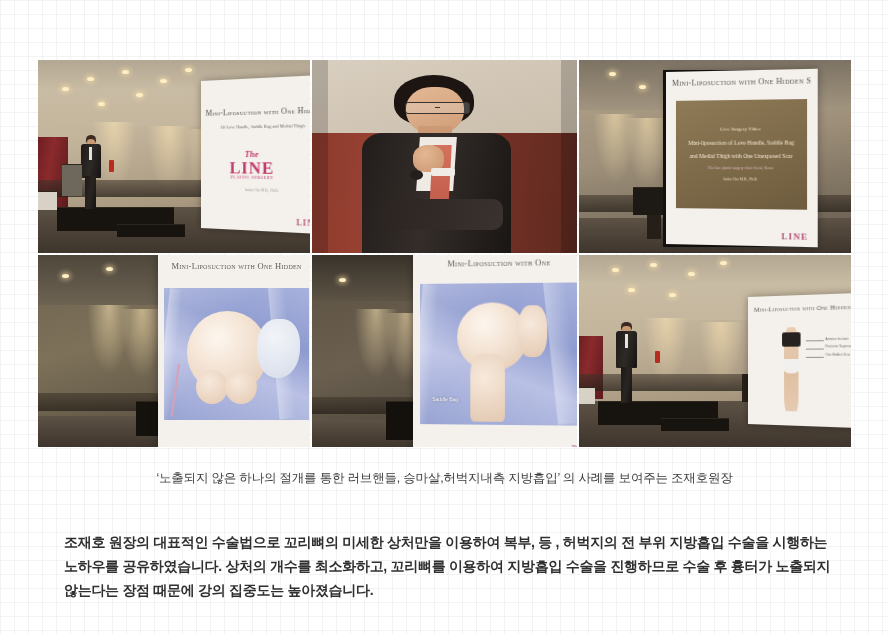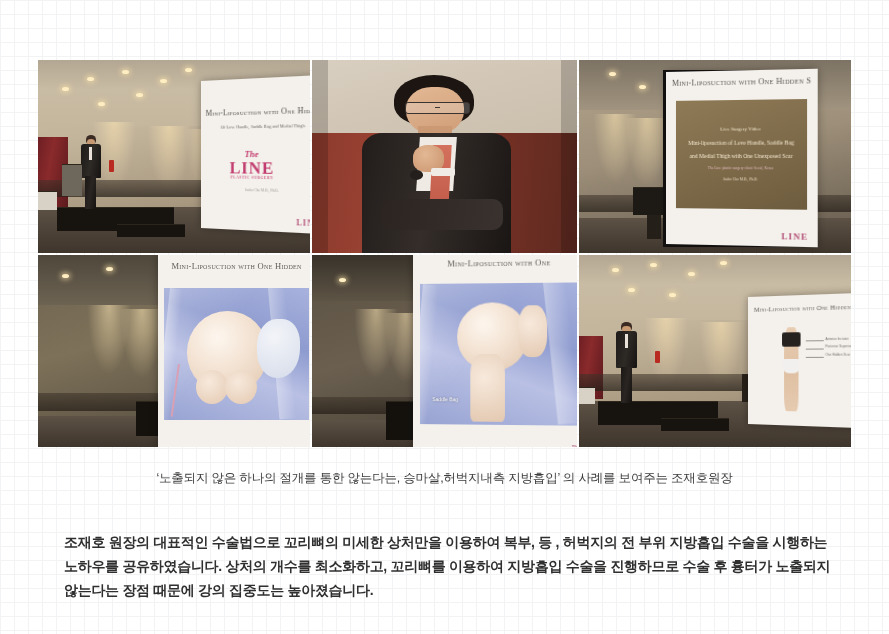--- a/index.html
+++ b/index.html
@@ -588,17 +588,17 @@
       <div class="anno-line" style="left:48%;top:41%;width:14%"></div>
       <div class="anno-line" style="left:48%;top:47%;width:14%"></div>
       <div class="anno-text" style="left:63%;top:32%;font-size:3px">Anterior Incision</div>
       <div class="anno-text" style="left:63%;top:38%;font-size:3px">Posterior Superior Incision</div>
       <div class="anno-text" style="left:63%;top:44%;font-size:3px">One Hidden Scar</div>
     </div>
   </div>
 
 </div>
 
-<div class="caption">‘노출되지 않은 하나의 절개를 통한 않는다는, 승마살,허벅지내측 지방흡입’ 의 사례를 보여주는 조재호원장</div>
+<div class="caption">‘노출되지 않은 하나의 절개를 통한 러브핸들, 승마살,허벅지내측 지방흡입’ 의 사례를 보여주는 조재호원장</div>
 
 <div class="body-copy">
   <p>조재호 원장의 대표적인 수술법으로 꼬리뼈의 미세한 상처만을 이용하여 복부, 등 , 허벅지의 전 부위 지방흡입 수술을 시행하는 노하우를 공유하였습니다. 상처의 개수를 최소화하고, 꼬리뼈를 이용하여 지방흡입 수술을 진행하므로 수술 후 흉터가 노출되지 않는다는 장점 때문에 강의 집중도는 높아졌습니다.</p>
 </div>
 
 </body></html>

